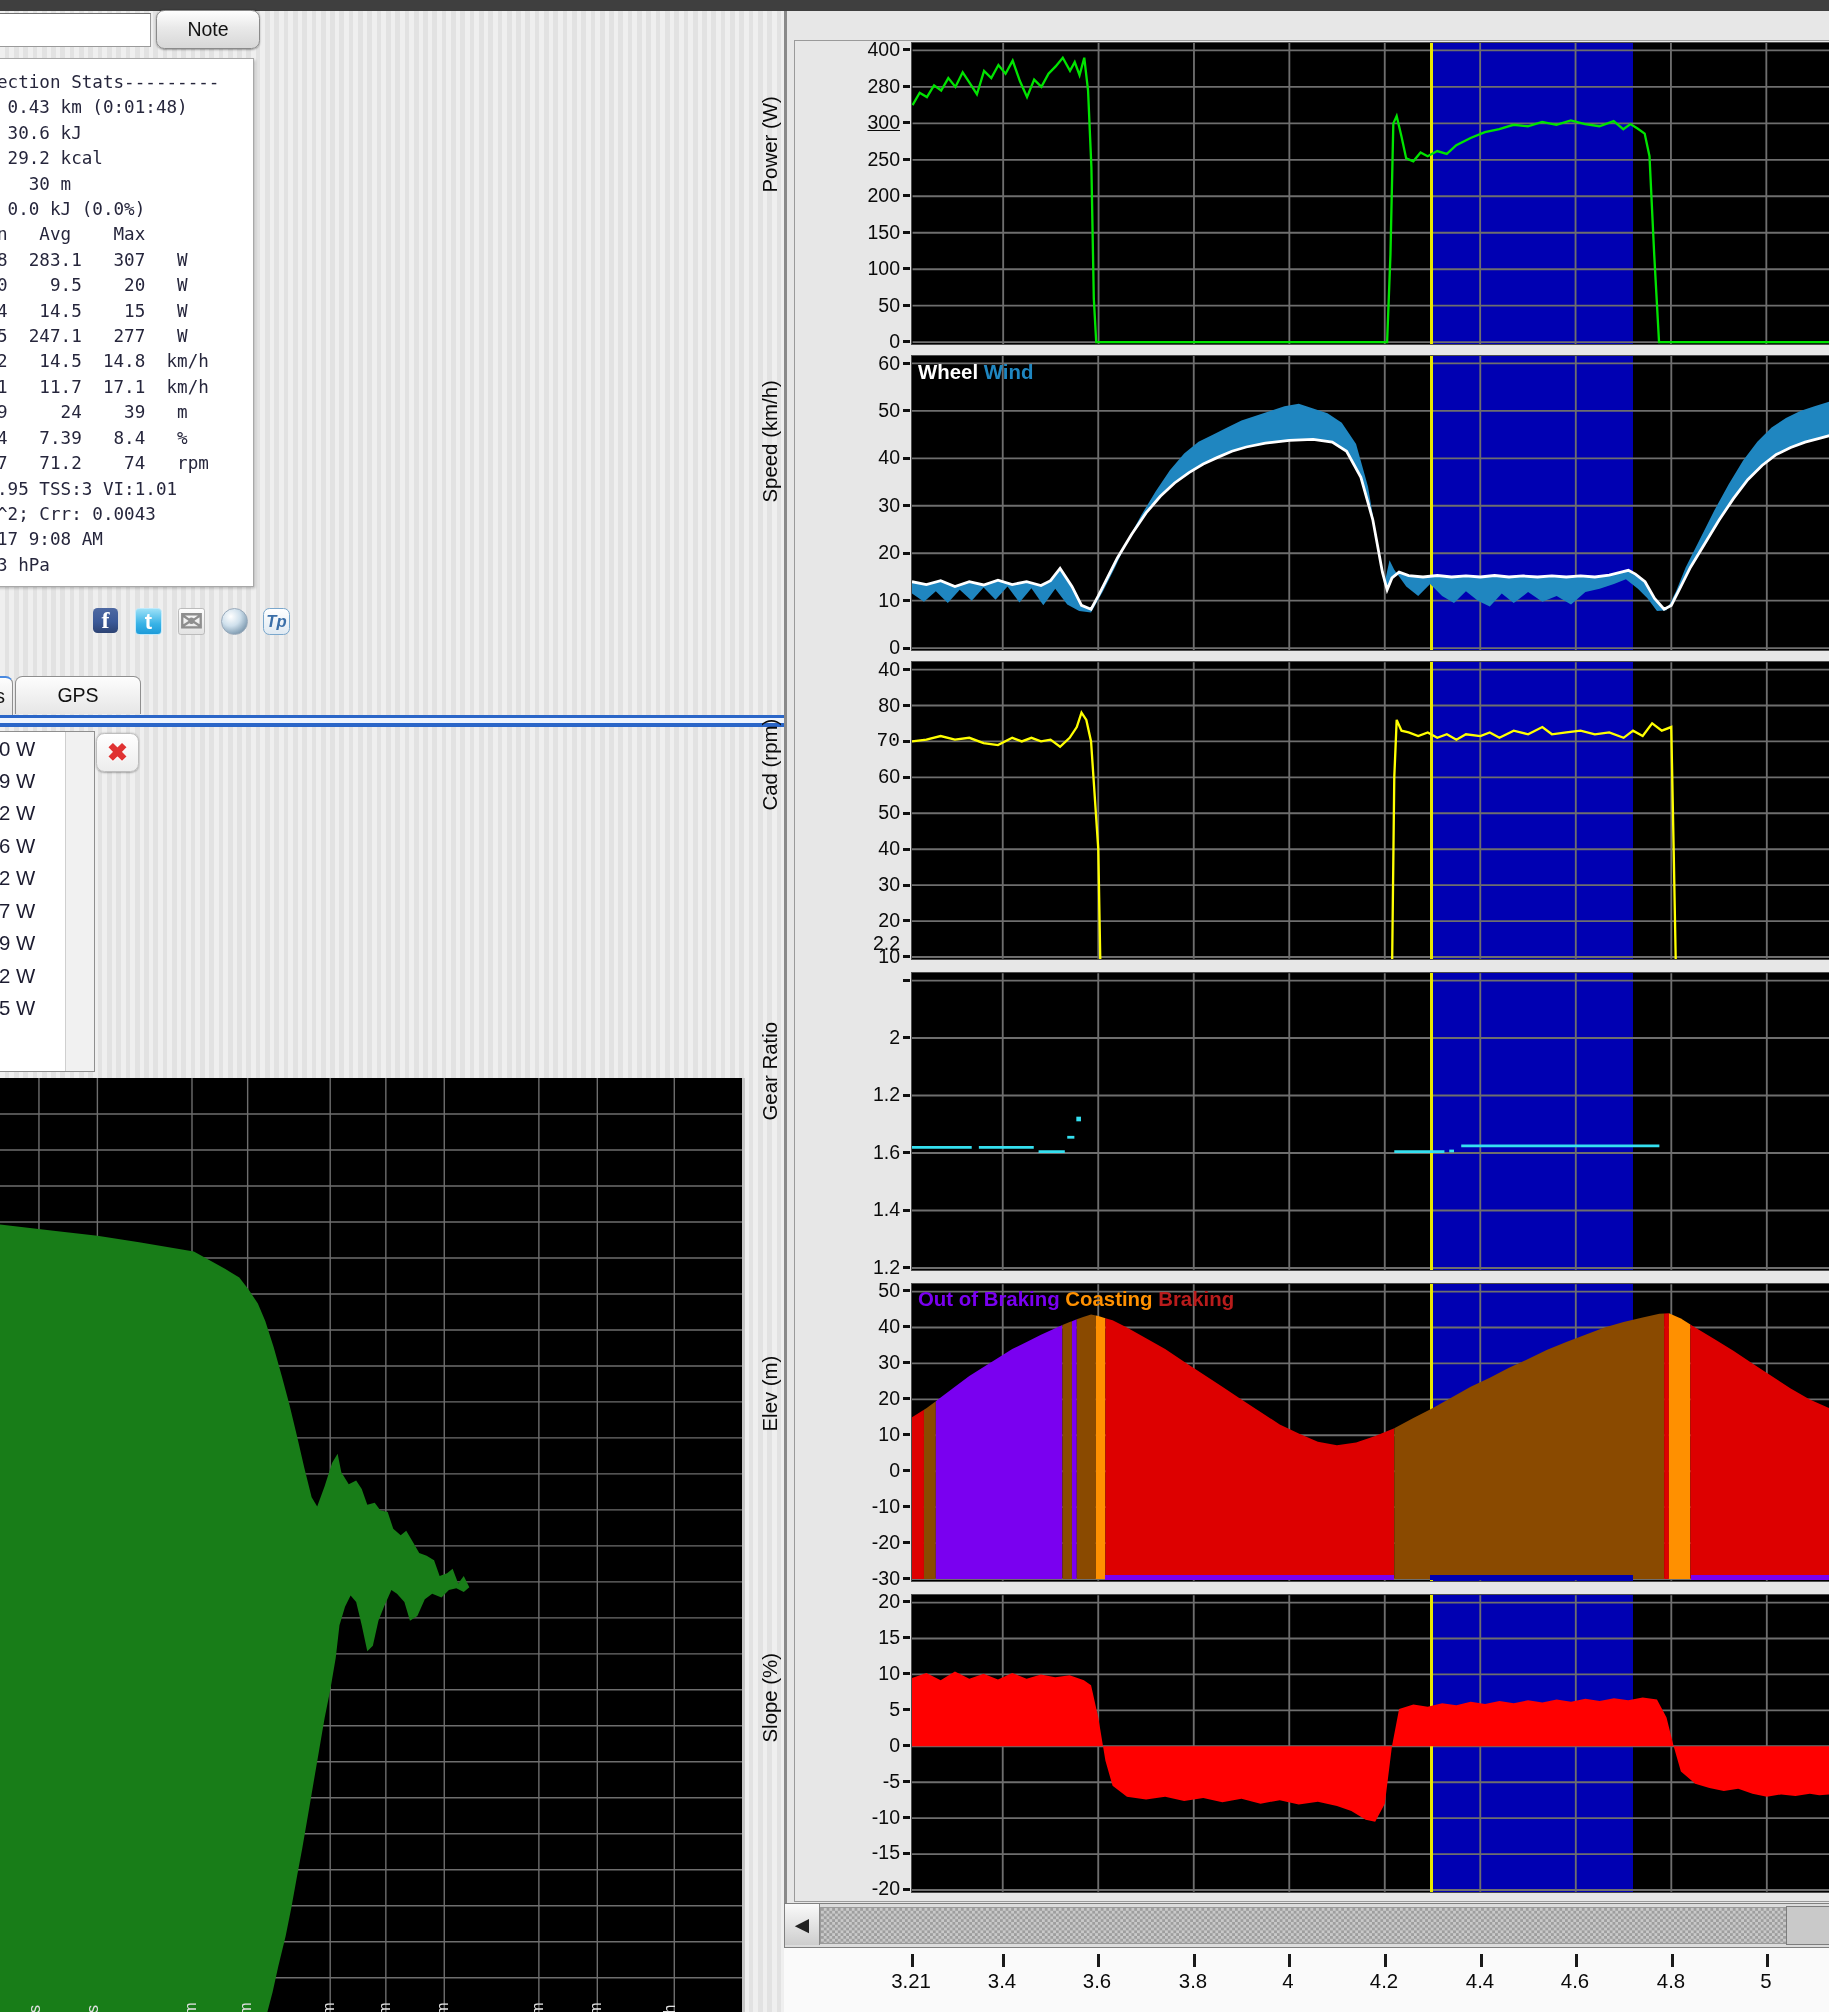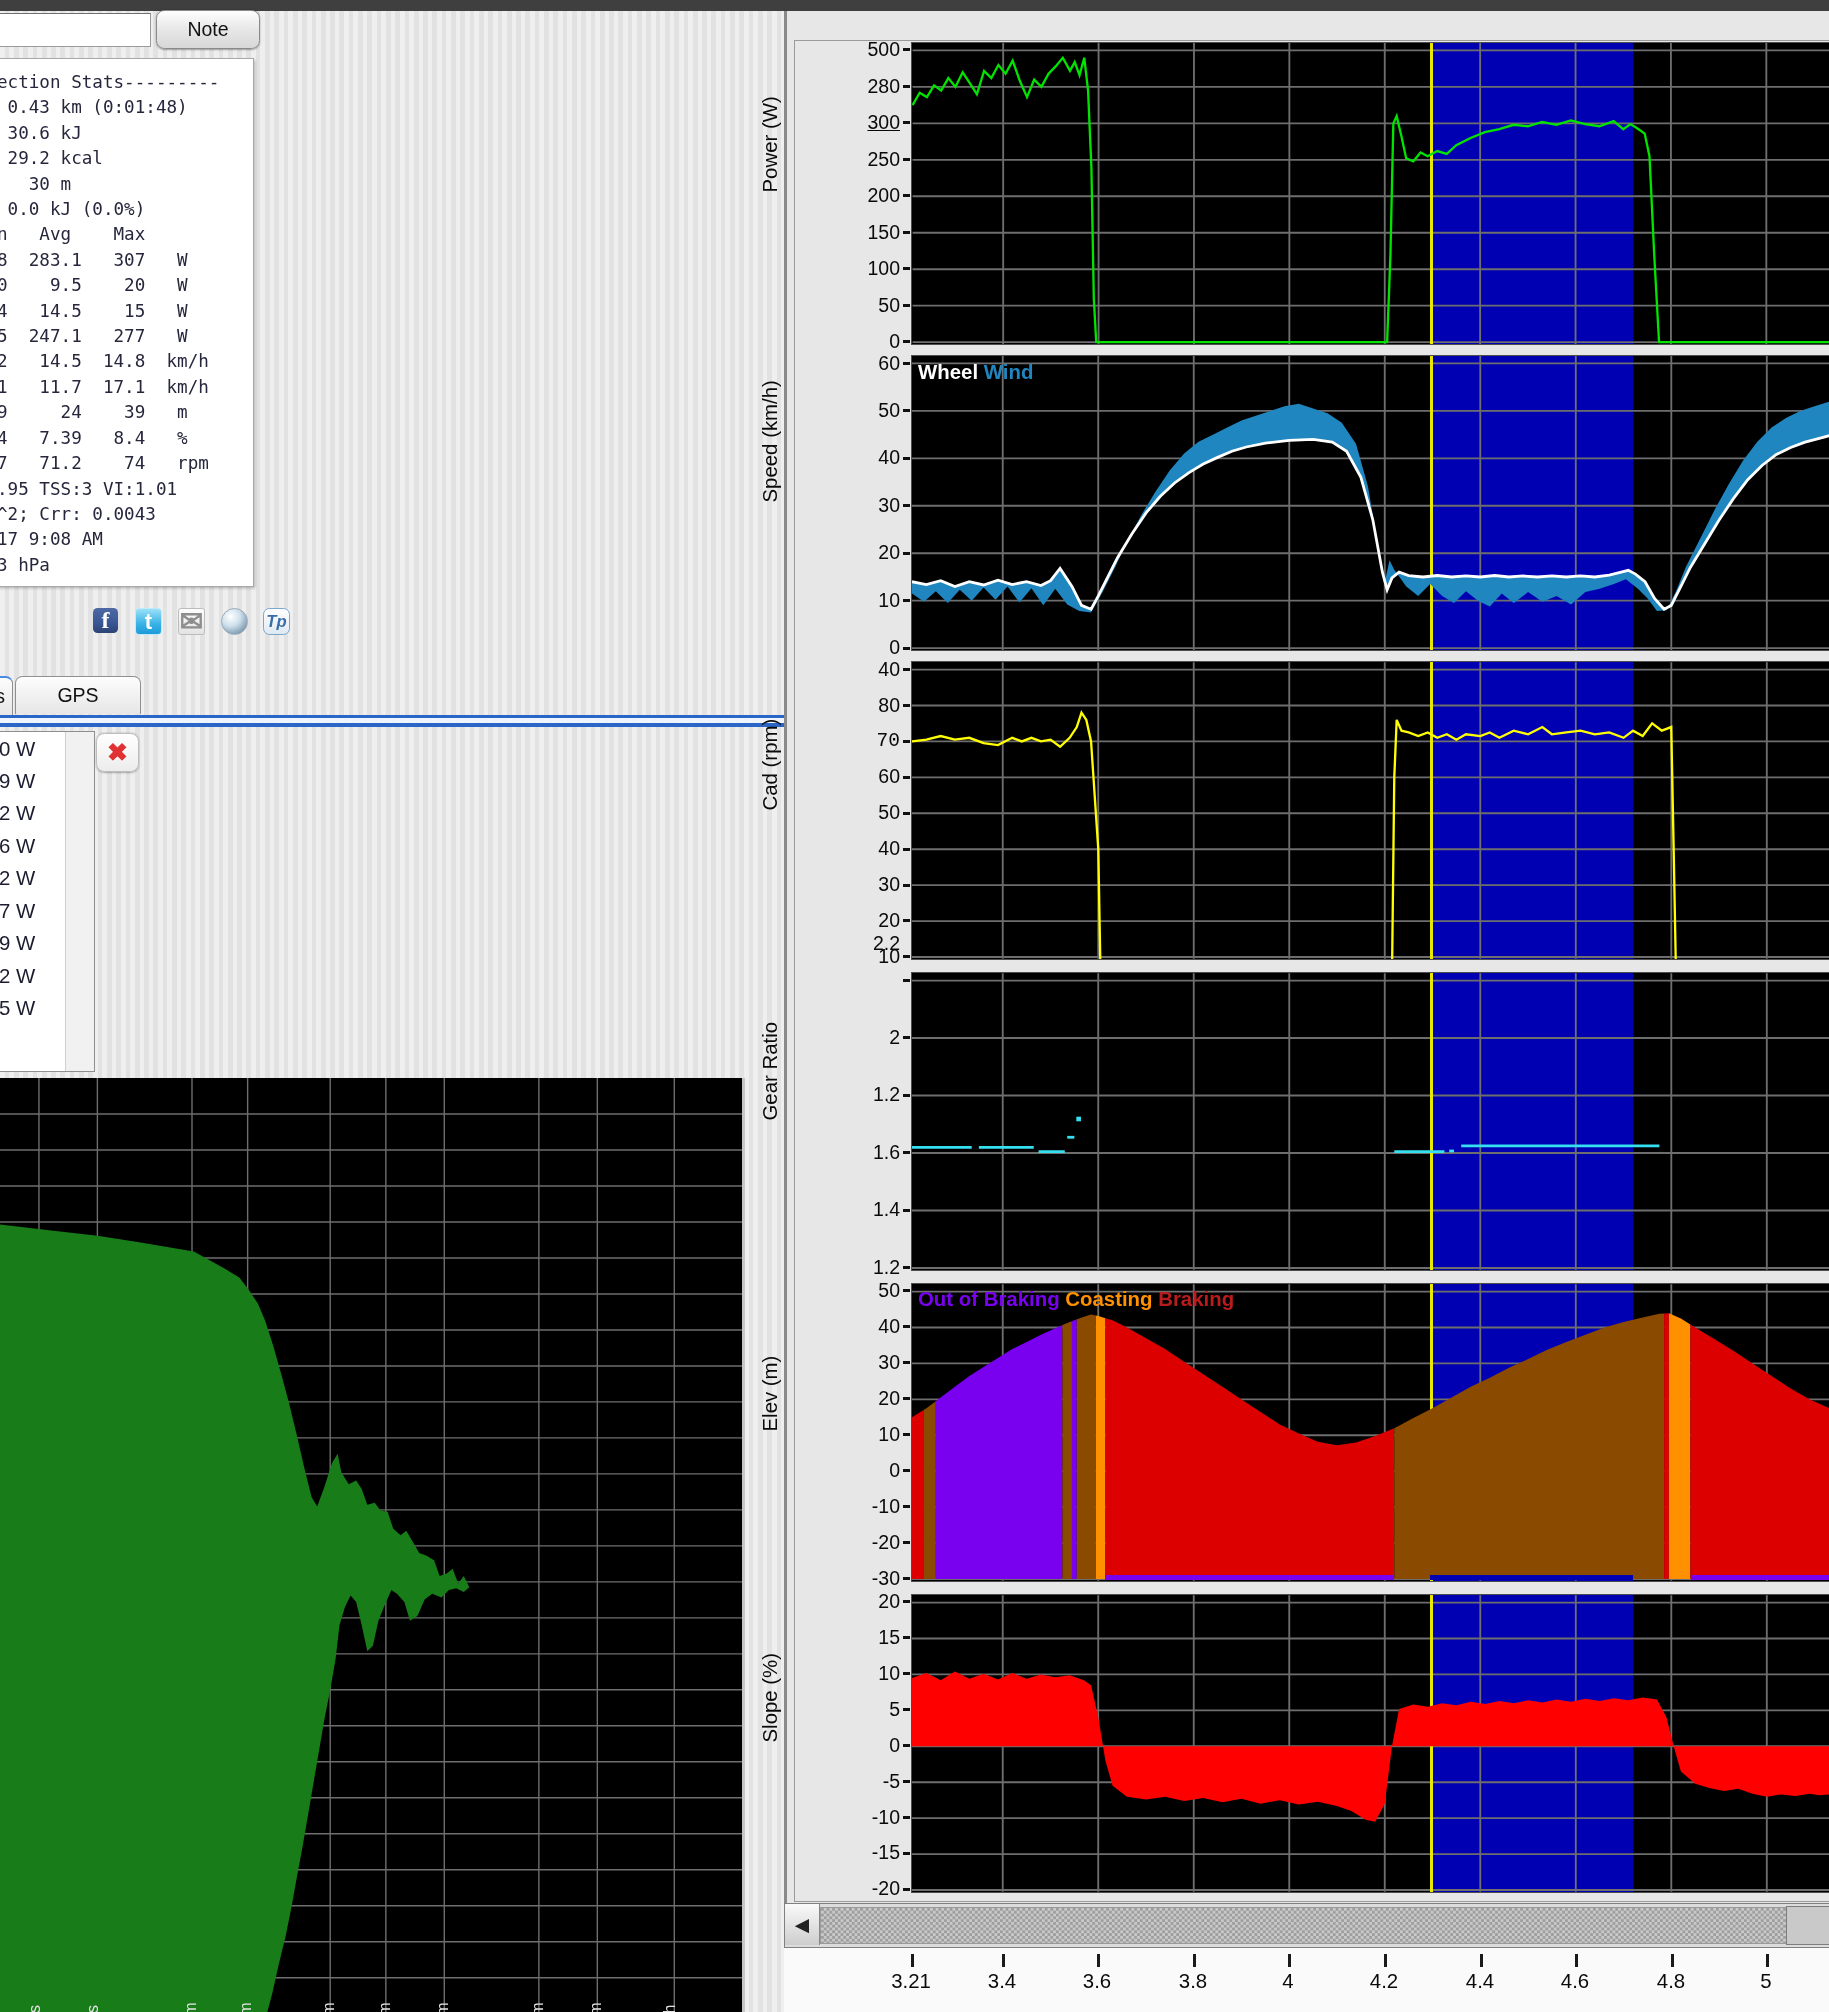--- a/index.html
+++ b/index.html
@@ -205,21 +205,21 @@
         <line x1="0" y1="204.875" x2="990" y2="204.875" stroke="#6e6e6e" stroke-width="2"></line>
         <line x1="0" y1="244.25" x2="990" y2="244.25" stroke="#6e6e6e" stroke-width="2"></line>
         <line x1="0" y1="283.625" x2="990" y2="283.625" stroke="#6e6e6e" stroke-width="2"></line>
         <line x1="0" y1="323" x2="990" y2="323" stroke="#6e6e6e" stroke-width="2"></line>
       </svg>
       <div class="sel-edge" style="left: 518px; background: rgb(232, 232, 0);"></div>
       <svg width="918" height="301" viewBox="0 0 990 325">
         <polyline points="0.0,67.1 7.7,53.7 15.5,58.4 23.2,45.8 30.9,51.3 38.6,37.9 46.3,47.4 54.1,31.6 61.8,43.4 69.5,55.3 77.2,30.1 85.0,37.9 92.7,23.8 100.4,33.2 108.1,19.0 115.9,41.1 123.6,58.4 131.3,39.5 139.1,47.4 146.8,33.2 154.5,25.3 162.2,15.9 170.0,30.1 175.1,20.6 180.3,34.8 185.4,15.9 189.5,51.3 193.1,134.0 195.7,275.8 198.3,323.0 512.4,323.0 516.0,228.5 519.1,86.8 522.7,78.9 527.9,100.9 533.0,124.6 540.7,127.7 548.5,118.3 556.2,122.2 566.5,116.7 576.8,119.8 587.1,110.4 602.5,102.5 618.0,96.2 633.5,93.1 648.9,88.3 664.4,89.9 679.8,85.2 695.2,88.3 710.7,83.6 726.2,87.5 741.6,89.9 757.0,84.4 767.4,93.1 775.1,87.5 782.8,92.3 790.5,97.8 795.7,122.2 800.8,228.5 806.0,323.0 989.8,323.0" fill="none" stroke="#00e400" stroke-width="2.5"></polyline>
       </svg>
     </div>
-    <div class="ylab" style="left: 820px; top: 38px;">500</div>
+    <div class="ylab" style="left: 820px; top: 38px;">400</div>
     <div class="ytick" style="left: 903px; top: 48px;"></div>
     <div class="ylab" style="left: 820px; top: 75px;">280</div>
     <div class="ytick" style="left: 903px; top: 85px;"></div>
     <div class="ylab" style="left: 820px; top: 111px; text-decoration: underline;">300</div>
     <div class="ytick" style="left: 903px; top: 121px;"></div>
     <div class="ylab" style="left: 820px; top: 148px;">250</div>
     <div class="ytick" style="left: 903px; top: 158px;"></div>
     <div class="ylab" style="left: 820px; top: 184px;">200</div>
     <div class="ytick" style="left: 903px; top: 194px;"></div>
     <div class="ylab" style="left: 820px; top: 221px;">150</div>

